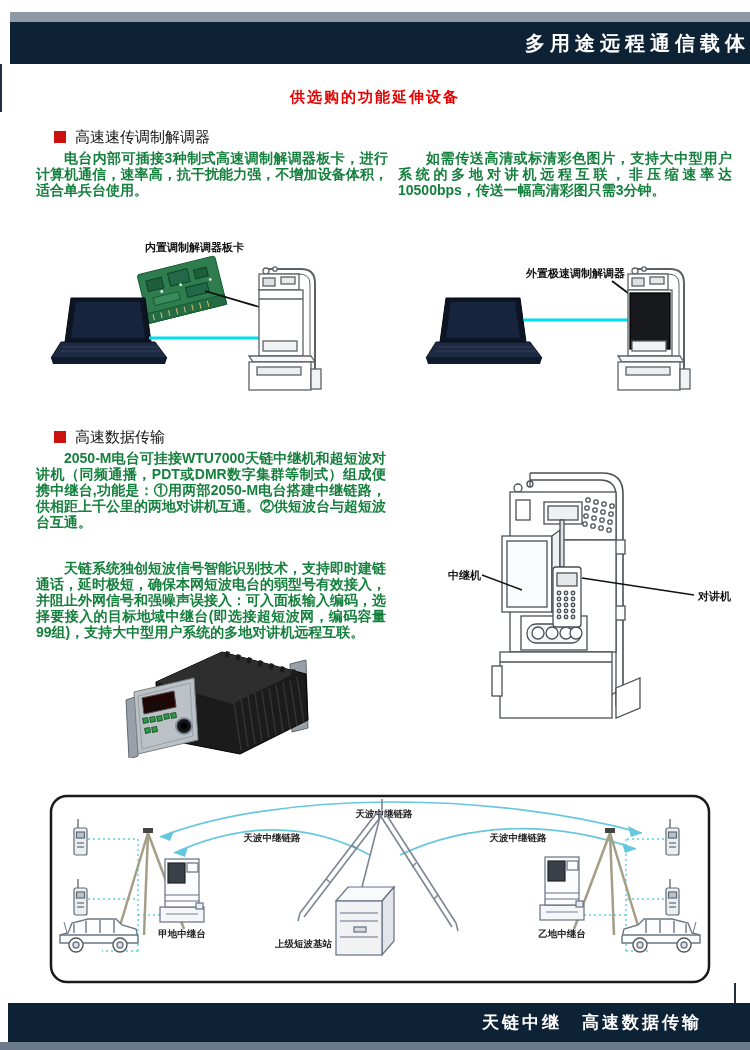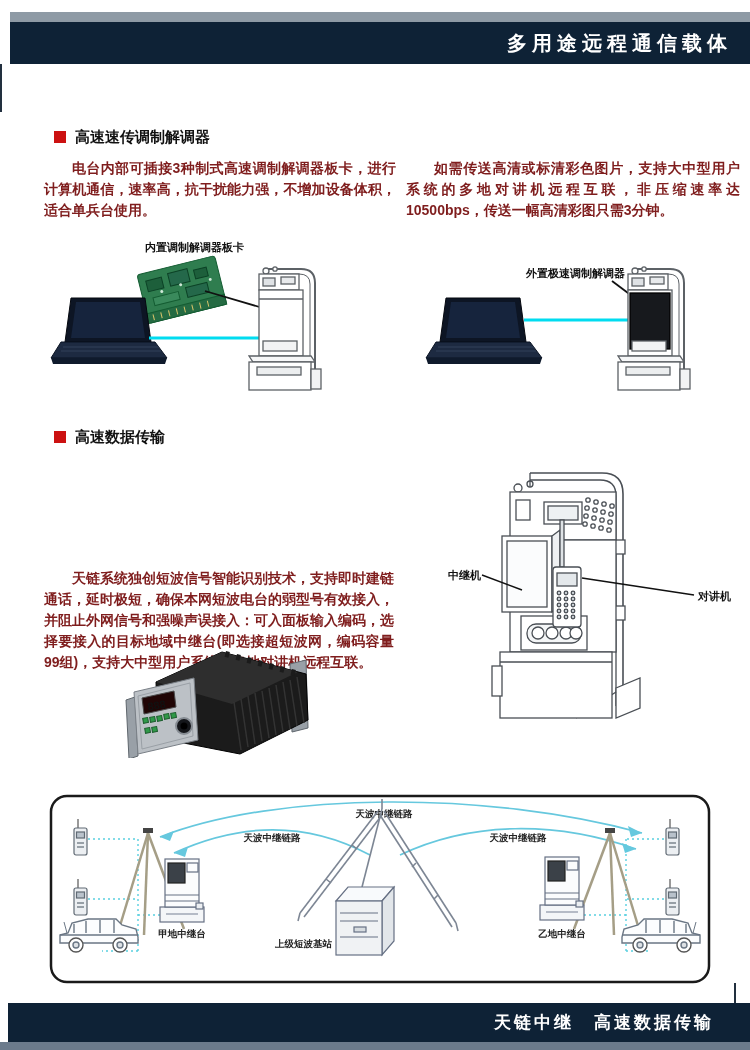--- a/index.html
+++ b/index.html
@@ -2,48 +2,49 @@
 <html><head>
 <meta charset="utf-8">
 <style>
   html,body{margin:0;padding:0;}
   body{font-family:"Liberation Sans",sans-serif;}
   .page{position:relative;width:750px;height:1050px;background:#ffffff;overflow:hidden;}
   .abs{position:absolute;}
   .hdr-gray{left:10px;top:12px;width:740px;height:10px;background:#8e9aa5;}
   .hdr-bar{left:10px;top:22px;width:740px;height:42px;background:#0e2236;color:#fff;
            font-size:20px;font-weight:bold;letter-spacing:5px;line-height:42px;
-           text-align:right;padding-right:18px;box-sizing:border-box;}
+           text-align:right;box-sizing:border-box;}
   .page-title{left:0;top:88px;width:750px;text-align:center;color:#e60000;
               font-size:15px;font-weight:bold;letter-spacing:2px;}
-  .sec-head{font-size:15px;font-weight:bold;color:#111;padding-left:16px;}
+  .sec-head{font-size:15px;font-weight:normal;color:#111;padding-left:16px;}
   .sec-head .bullet{display:inline-block;width:12px;height:12px;background:#cc1111;
                     margin-right:9px;vertical-align:-1px;}
-  .para{font-size:14px;font-weight:bold;color:#7f1d1d;line-height:21px;
-        text-align:justify;text-indent:2em;margin:8px;}
+  .para{font-size:14px;font-weight:bold;color:#15803d;line-height:16px;
+        text-align:justify;text-indent:2em;margin:0;}
   .ftr-bar{left:8px;top:1003px;width:742px;height:39px;background:#0e2236;color:#fff;
            font-size:17px;font-weight:bold;letter-spacing:3px;line-height:39px;
-           text-align:right;padding-right:36px;box-sizing:border-box;}
+           text-align:right;padding-right:48px;box-sizing:border-box;}
   .ftr-strip{left:0;top:1042px;width:750px;height:8px;background:#6b7b8c;}
   .artifact{background:#22303f;}
   svg text{font-family:"Liberation Sans",sans-serif;font-weight:bold;fill:#111;}
   .dlabel{font-size:11px;}
   .nlabel{font-size:9.5px;fill:#222;}
 </style>
 </head>
 <body>
 
 <div class="page">
 
   <div class="abs hdr-gray"></div>
   <div class="abs hdr-bar">
     <span>多用途远程通信载体</span>
   </div>
   <div class="abs artifact" style="left:0;top:64px;width:2px;height:48px"></div>
 
+  <div class="abs page-title">供选购的功能延伸设备</div>
 
   <div class="abs sec-head" style="left:38px;top:128px">
     <span class="bullet"></span><span>高速速传调制解调器</span>
   </div>
 
   <p class="abs para" style="left:36px;top:150px;width:352px">电台内部可插接3种制式高速调制解调器板卡，进行计算机通信，速率高，抗干扰能力强，不增加设备体积，适合单兵台使用。</p>
   <p class="abs para" style="left:398px;top:150px;width:334px">如需传送高清或标清彩色图片，支持大中型用户系统的多地对讲机远程互联，非压缩速率达10500bps，传送一幅高清彩图只需3分钟。</p>
 
   <svg class="abs" style="left:45px;top:233px" width="332" height="170" viewBox="0 0 332 170">
     <text x="100" y="18" class="dlabel">内置调制解调器板卡</text>
@@ -121,20 +122,21 @@
       <polygon points="-8,95 54,95 58,101 -4,101" fill="#f6f7f8"></polygon>
       <rect x="-8" y="101" width="62" height="28"></rect>
       <rect x="0" y="106" width="44" height="8" fill="#eceeef"></rect>
       <rect x="54" y="108" width="10" height="20" fill="#f2f3f4"></rect>
     </g>
   </svg>
 
   <div class="abs sec-head" style="left:38px;top:428px">
     <span class="bullet"></span><span>高速数据传输</span>
   </div>
+  <p class="abs para" style="left:36px;top:450px;width:350px">2050-M电台可挂接WTU7000天链中继机和超短波对讲机（同频通播，PDT或DMR数字集群等制式）组成便携中继台,功能是：①用两部2050-M电台搭建中继链路，供相距上千公里的两地对讲机互通。②供短波台与超短波台互通。</p>
   <p class="abs para" style="left:36px;top:560px;width:350px">天链系统独创短波信号智能识别技术，支持即时建链通话，延时极短，确保本网短波电台的弱型号有效接入，并阻止外网信号和强噪声误接入：可入面板输入编码，选择要接入的目标地域中继台(即选接超短波网，编码容量99组)，支持大中型用户系统的多地对讲机远程互联。</p>
 
   <svg class="abs" style="left:122px;top:636px" width="198" height="122" viewBox="0 0 198 122">
     <polygon points="168,28 184,24 186,92 170,96" fill="#99a0a7" stroke="#5f666d"></polygon>
     <g>
       <polygon points="34,46 100,16 184,38 186,84 118,118 36,102" fill="#1b1b1b" stroke="#000"></polygon>
       <polygon points="34,46 100,16 176,36 110,68" fill="#2e2e2e"></polygon>
       <rect x="104" y="15" width="4" height="6" fill="#1b1b1b" transform="rotate(14 104 15)"></rect>
       <rect x="115" y="18" width="4" height="6" fill="#1b1b1b" transform="rotate(14 115 18)"></rect>
       <rect x="126" y="21" width="4" height="6" fill="#1b1b1b" transform="rotate(14 126 21)"></rect>

